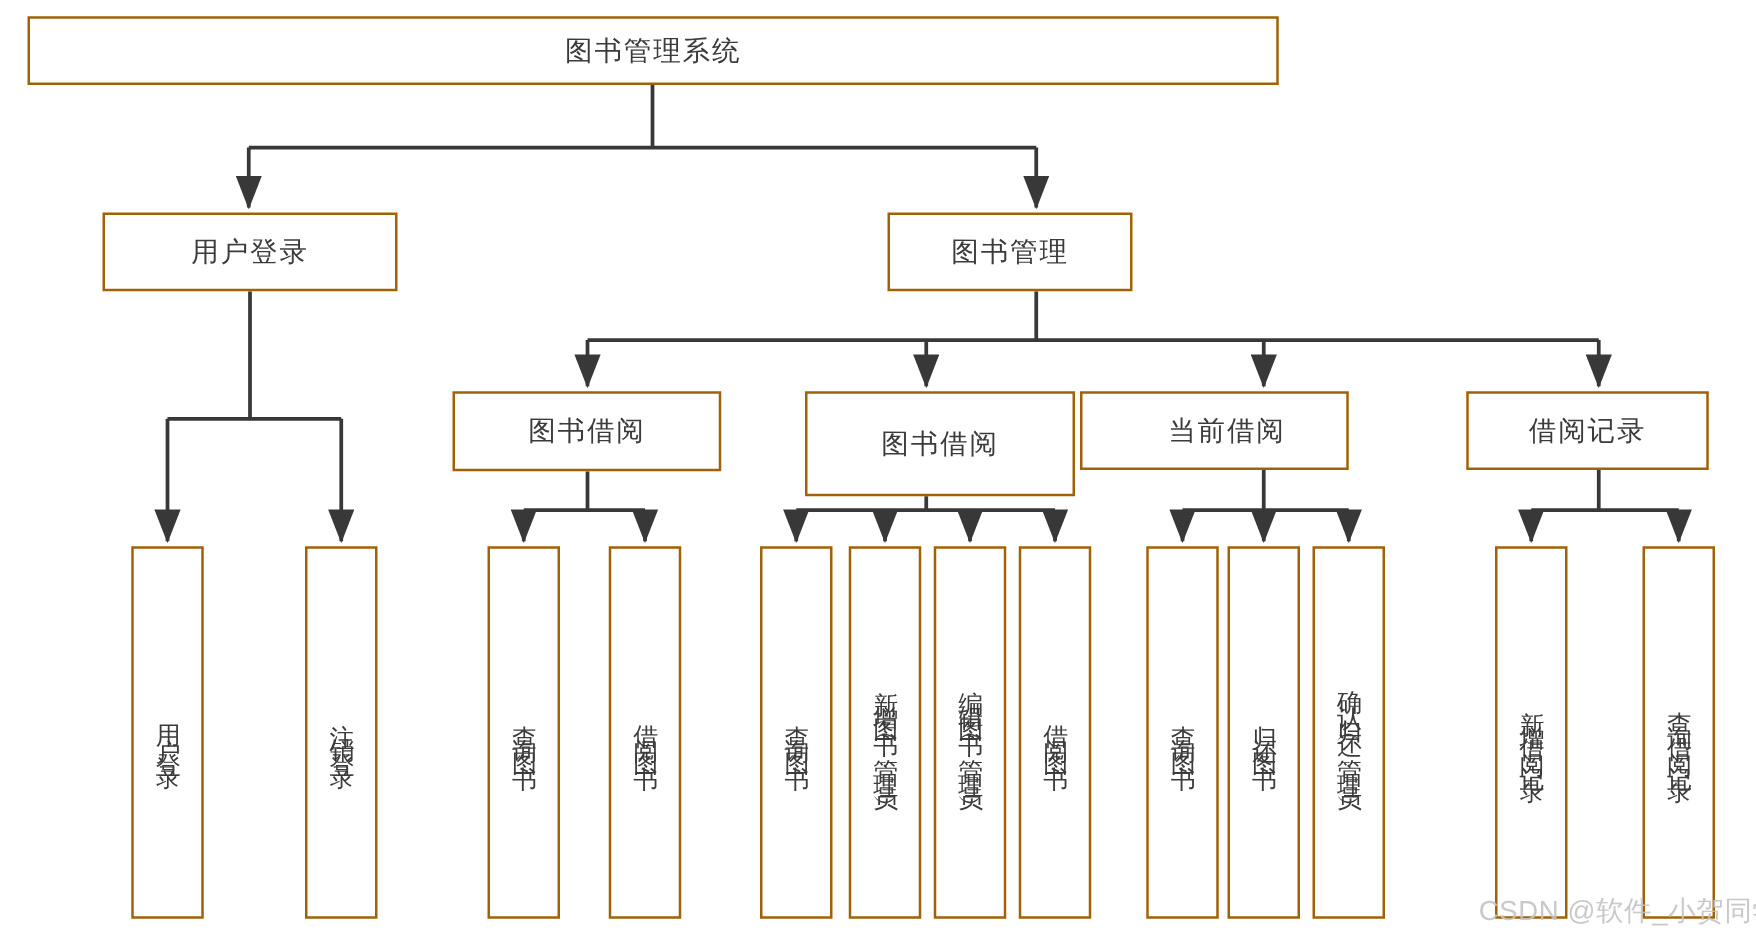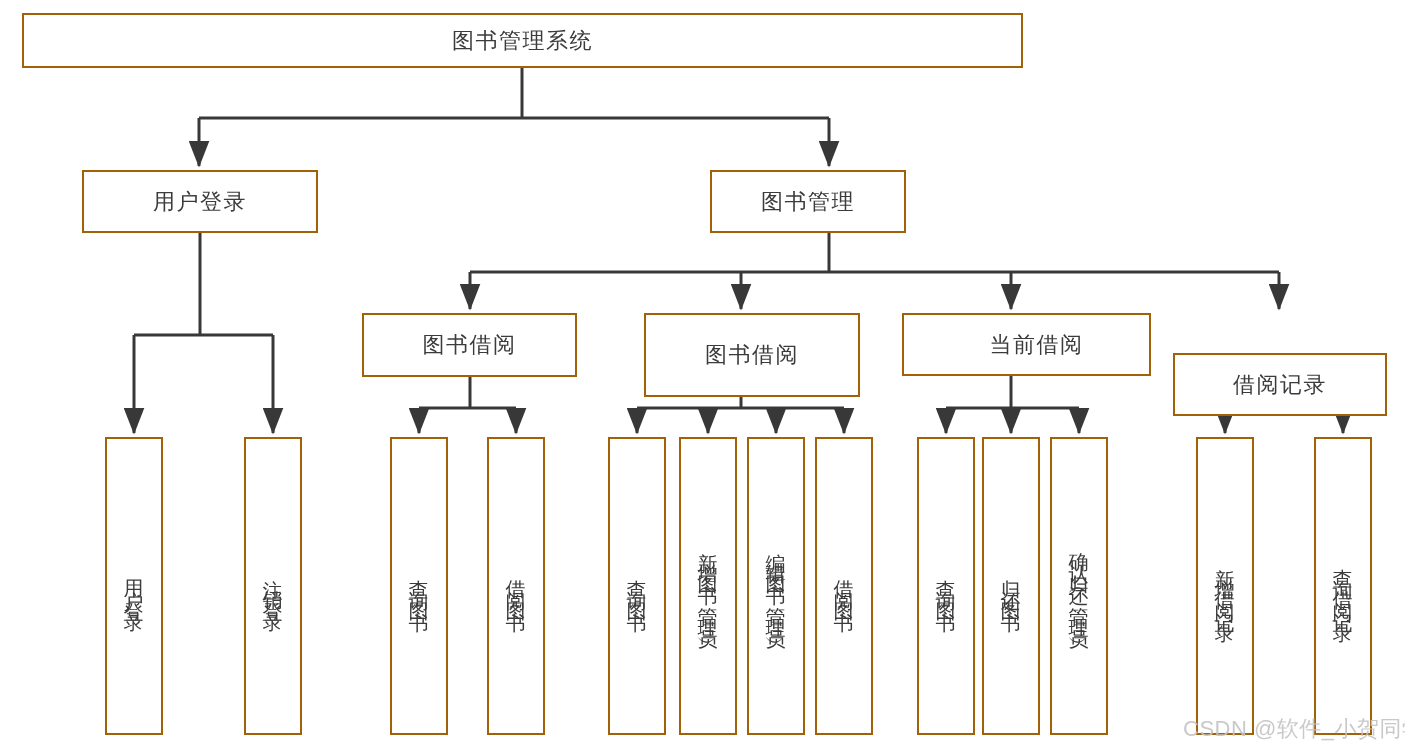--- a/index.html
+++ b/index.html
@@ -135,24 +135,24 @@
   <div class="box h-box" style="left:710px; top:170px; width:196px; height:63px;">
     <span>图书管理</span>
   </div>
 
   <div class="box h-box" style="left:362px; top:313px; width:215px; height:64px;">
     <span>图书借阅</span>
   </div>
   <div class="box h-box" style="left:632px; top:313px; width:216px; height:84px;margin-left:12px;">
     <span>图书借阅</span>
   </div>
-  <div class="box h-box" style="left:902px; top:313px; width:249px; height:63px;padding-left:20px;">
+  <div class="box h-box" style="left:864px; top:313px; width:215px; height:63px;padding-left:20px;">
     <span>当前借阅</span>
   </div>
-  <div class="box h-box" style="left:1173px; top:313px; width:214px; height:63px;margin-top:40px;">
+  <div class="box h-box" style="left:1173px; top:313px; width:194px; height:63px;">
     <span>借阅记录</span>
   </div>
 
   <div class="box v-box" style="left:105px;">
     <span>用户登录</span>
   </div>
   <div class="box v-box" style="left:244px;">
     <span>注销登录</span>
   </div>
 

